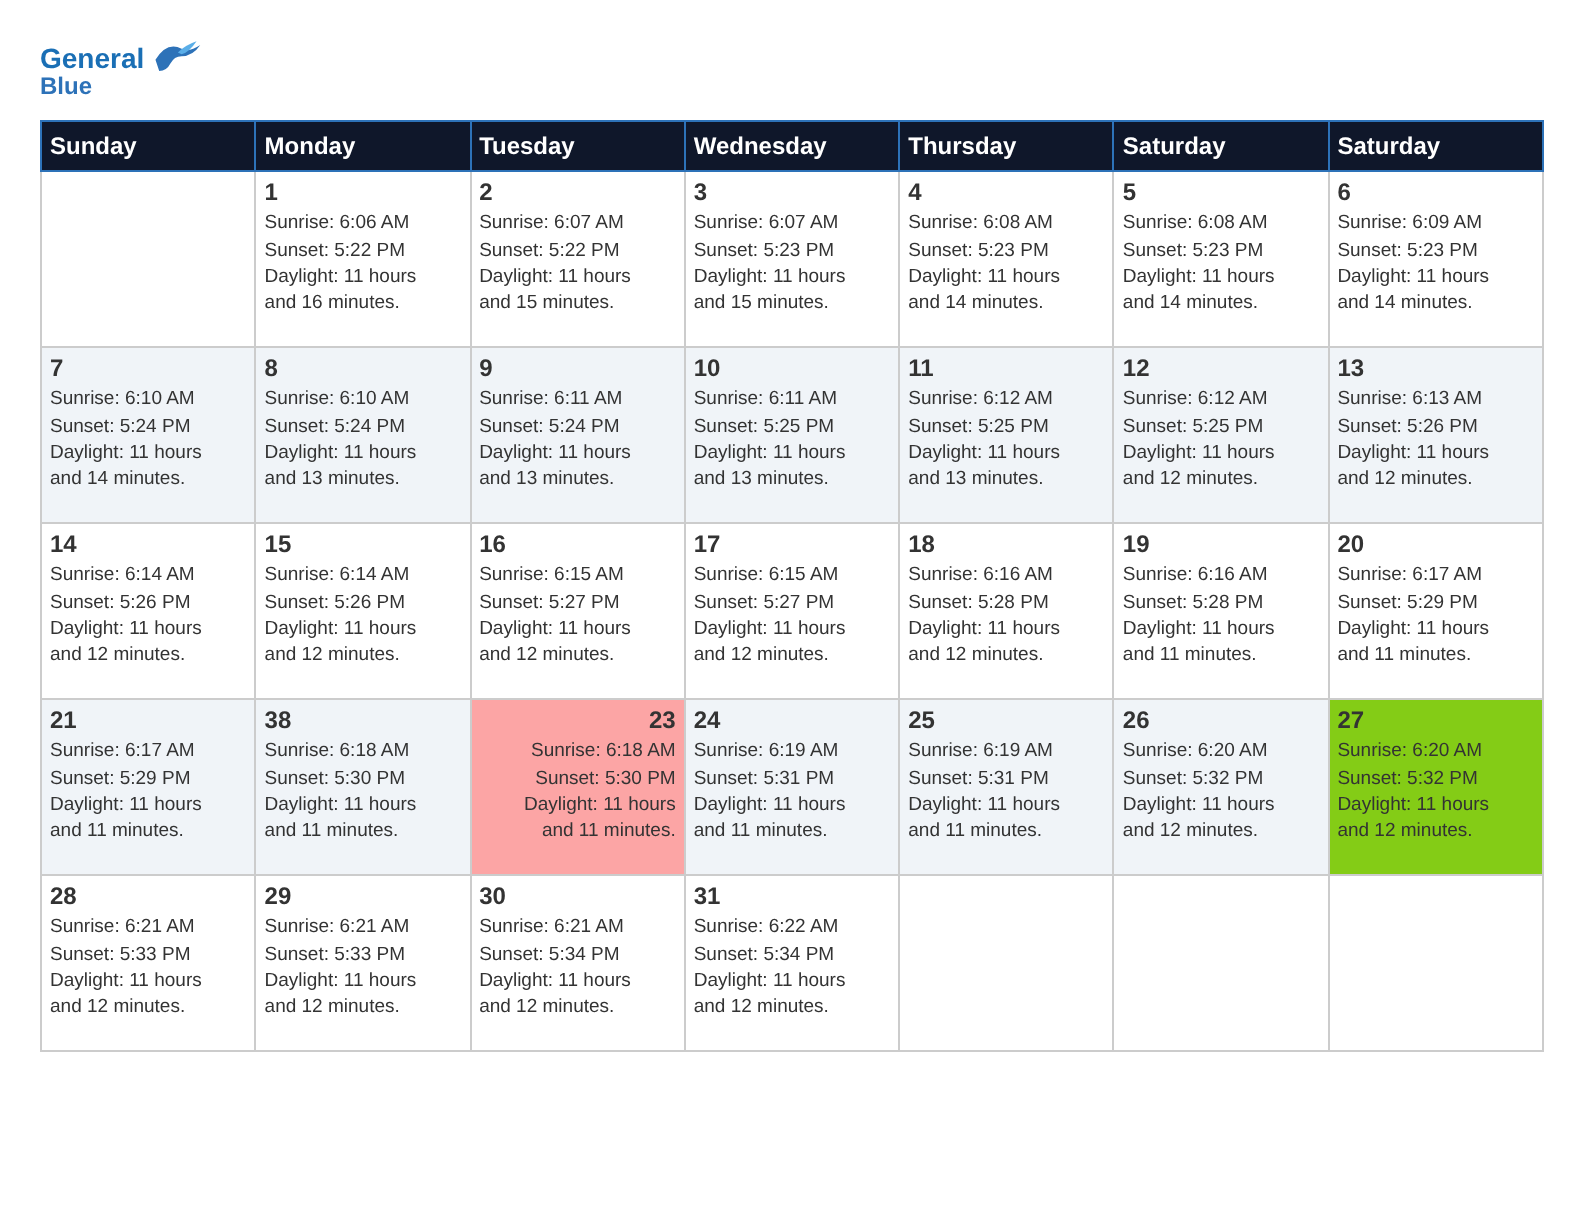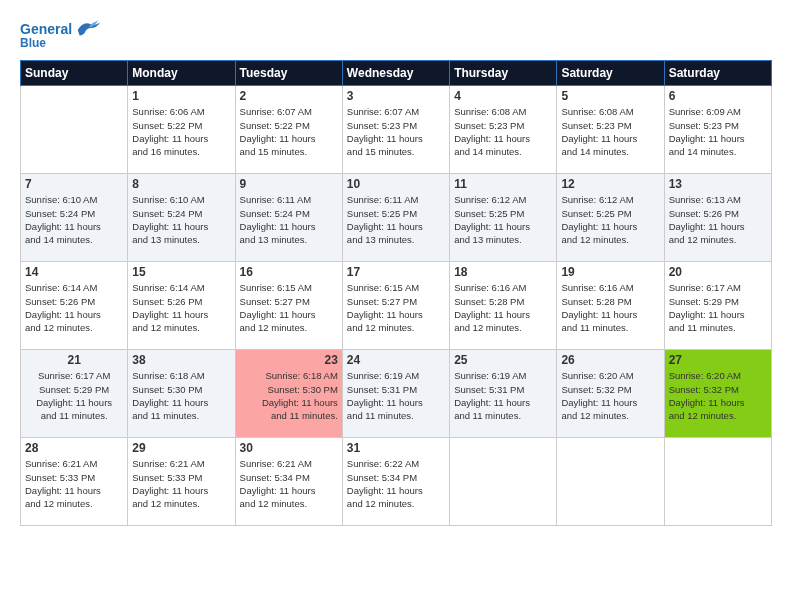--- a/index.html
+++ b/index.html
@@ -216,21 +216,21 @@
           <td>
             <span class="day-num">19</span>
             <div class="day-info">Sunrise: 6:16 AM<br>Sunset: 5:28 PM<br>Daylight: 11 hours<br>and 11 minutes.</div>
           </td>
           <td>
             <span class="day-num">20</span>
             <div class="day-info">Sunrise: 6:17 AM<br>Sunset: 5:29 PM<br>Daylight: 11 hours<br>and 11 minutes.</div>
           </td>
         </tr>
         <tr>
-          <td style="background: rgb(240, 244, 248); text-align: center;">
+          <td style="background: rgb(240, 244, 248);">
             <span class="day-num">21</span>
             <div class="day-info">Sunrise: 6:17 AM<br>Sunset: 5:29 PM<br>Daylight: 11 hours<br>and 11 minutes.</div>
           </td>
           <td style="background: rgb(240, 244, 248);">
             <span class="day-num">38</span>
             <div class="day-info">Sunrise: 6:18 AM<br>Sunset: 5:30 PM<br>Daylight: 11 hours<br>and 11 minutes.</div>
           </td>
           <td style="background: #fca5a5; text-align: right;">
             <span class="day-num">23</span>
             <div class="day-info">Sunrise: 6:18 AM<br>Sunset: 5:30 PM<br>Daylight: 11 hours<br>and 11 minutes.</div>

